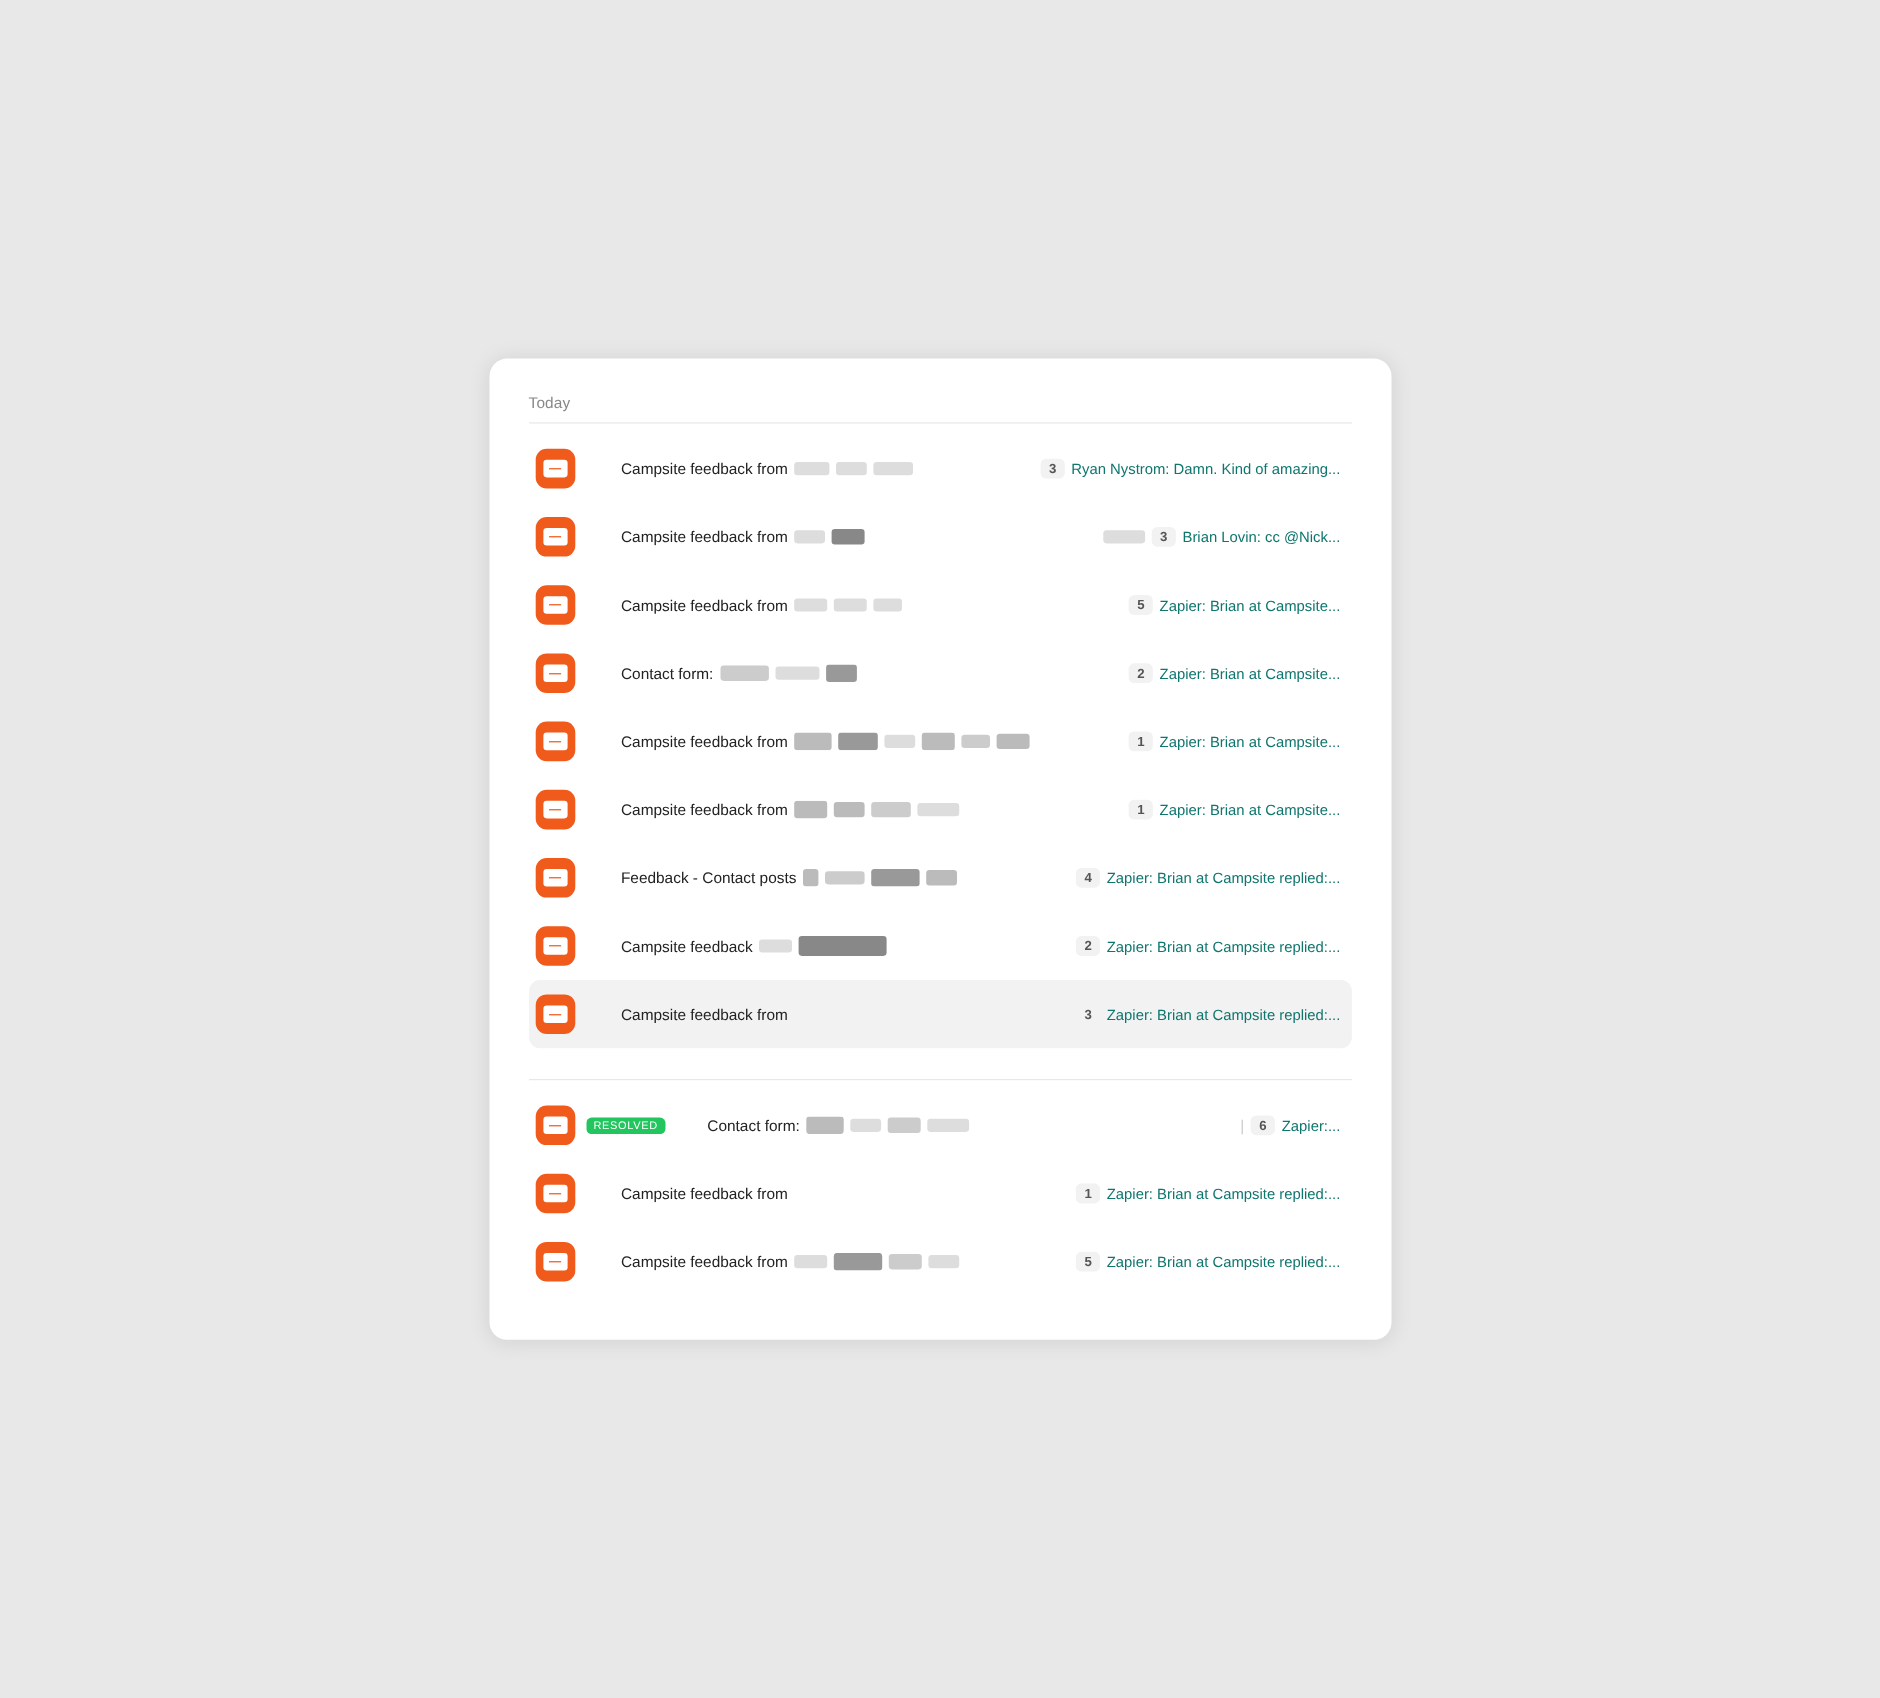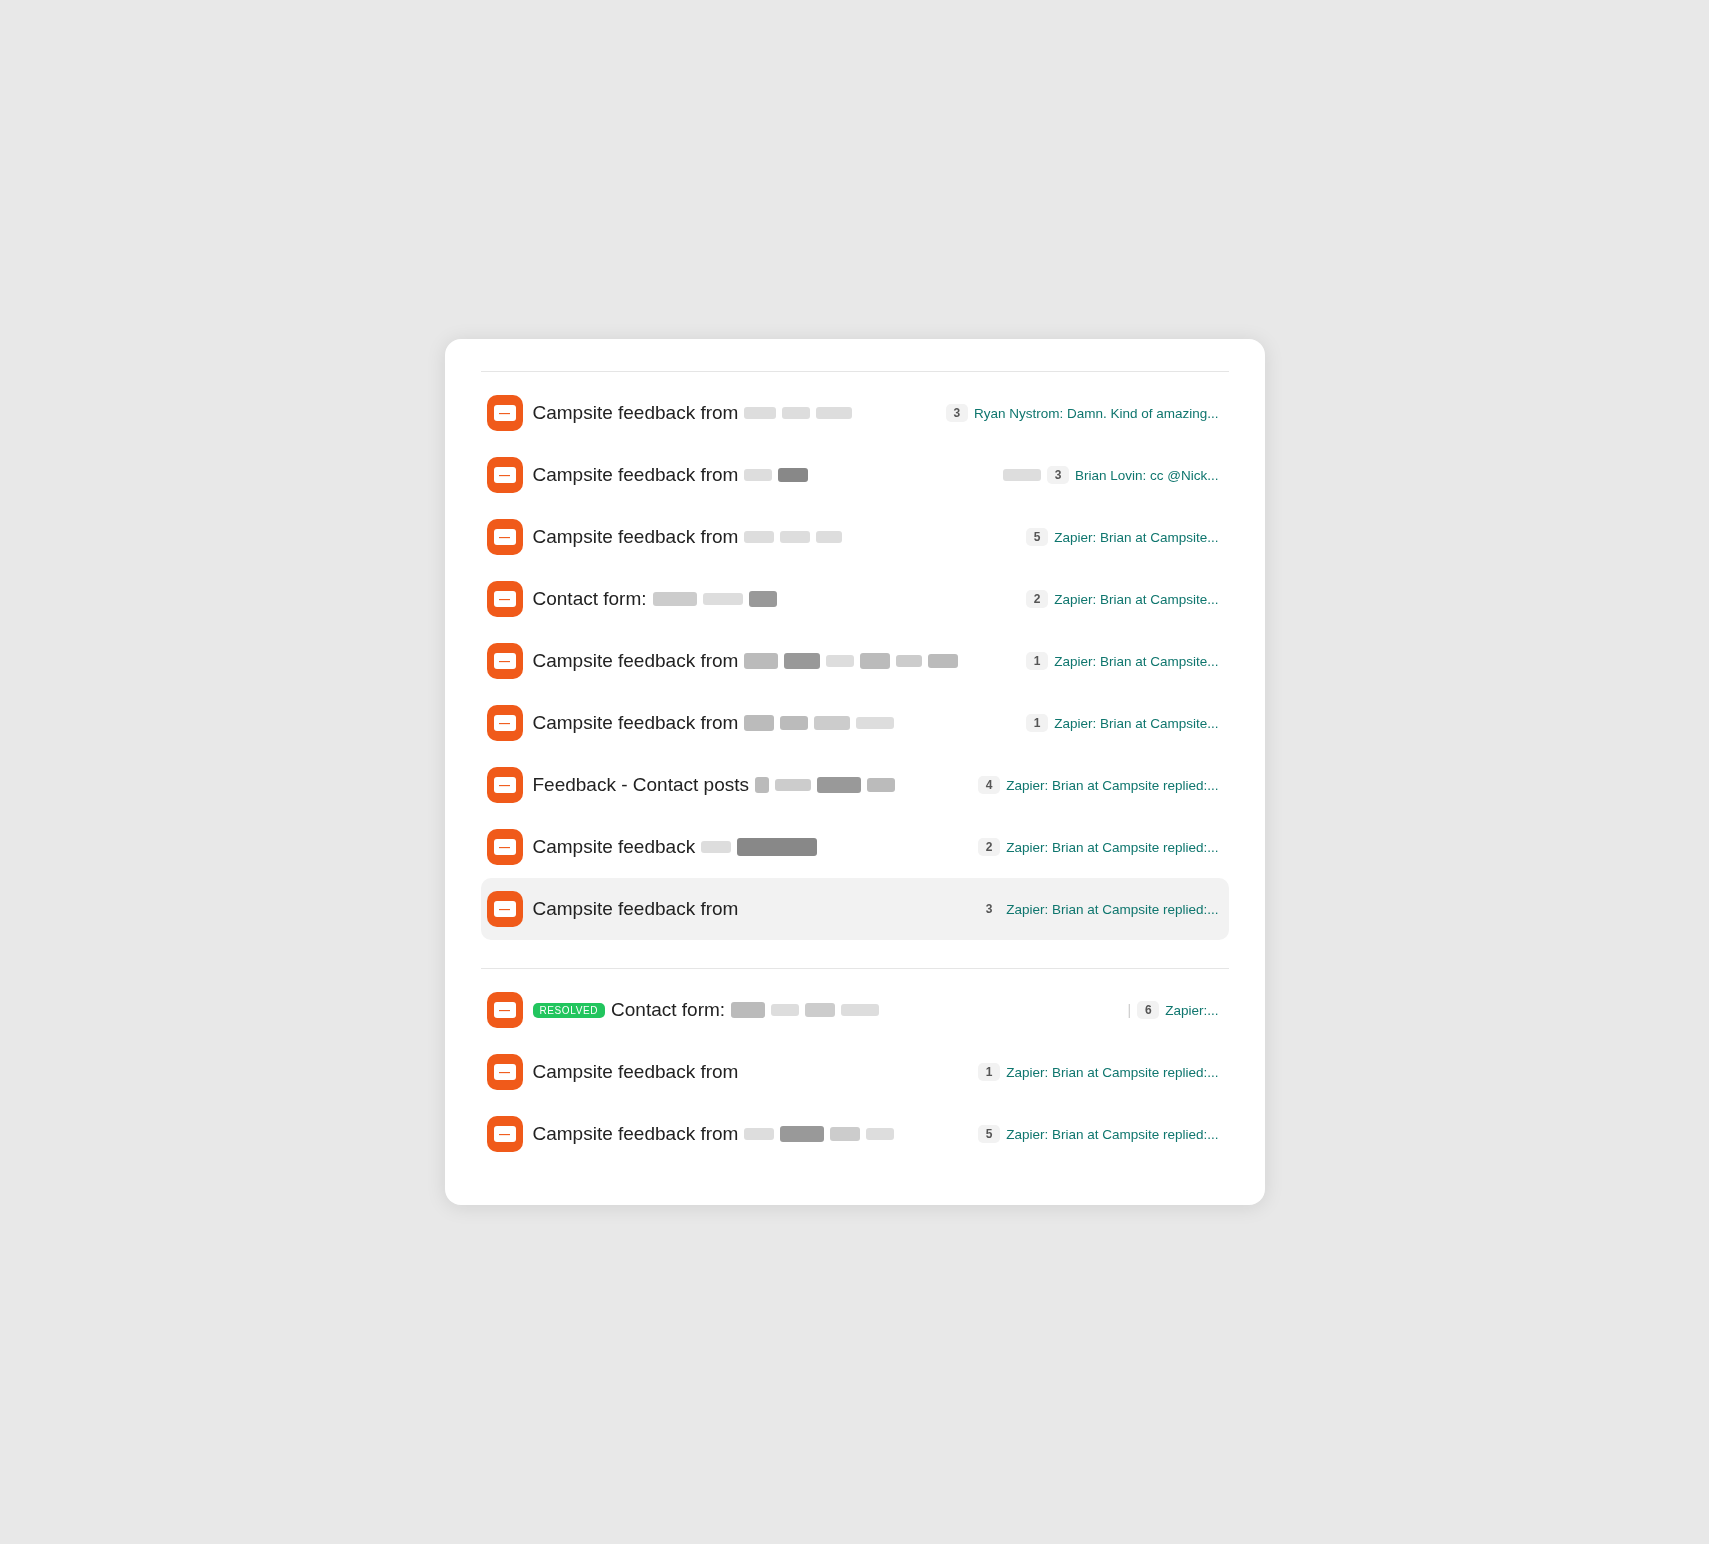--- a/index.html
+++ b/index.html
@@ -71,25 +71,26 @@
     }
     .item-content {
       flex: 1;
       display: flex;
       align-items: center;
       gap: 6px;
       min-width: 0;
       overflow: hidden;
     }
     .item-title {
-      font-size: 19px;
+      font-size: 14px;
       color: #222;
       font-weight: 500;
       white-space: nowrap;
       flex-shrink: 0;
+      margin-left: 32px;
     }
     .redacted-block {
       display: inline-block;
       border-radius: 3px;
       flex-shrink: 0;
     }
     .resolved-badge {
       background: #22c55e;
       color: white;
       font-size: 10px;
@@ -122,20 +123,21 @@
       color: #0f766e;
       white-space: nowrap;
     }
     .section-gap { height: 28px; }
   </style>
 </head>
 <body>
 
 <div class="panel">
   <div id="sections-container">
+      <div class="section-label">Today</div>
       <hr class="divider">
       <div class="list">
         <div class="list-item">
           <div class="avatar">
             <div class="camp-icon"></div>
           </div>
           <div class="item-content">
             <span class="item-title">Campsite feedback from</span>
             <span class="redacted-block" style="width: 32px; height: 12px; background: rgb(221, 221, 221); border-radius: 3px; display: inline-block;"></span>
             <span class="redacted-block" style="width: 28px; height: 12px; background: rgb(221, 221, 221); border-radius: 3px; display: inline-block;"></span>

